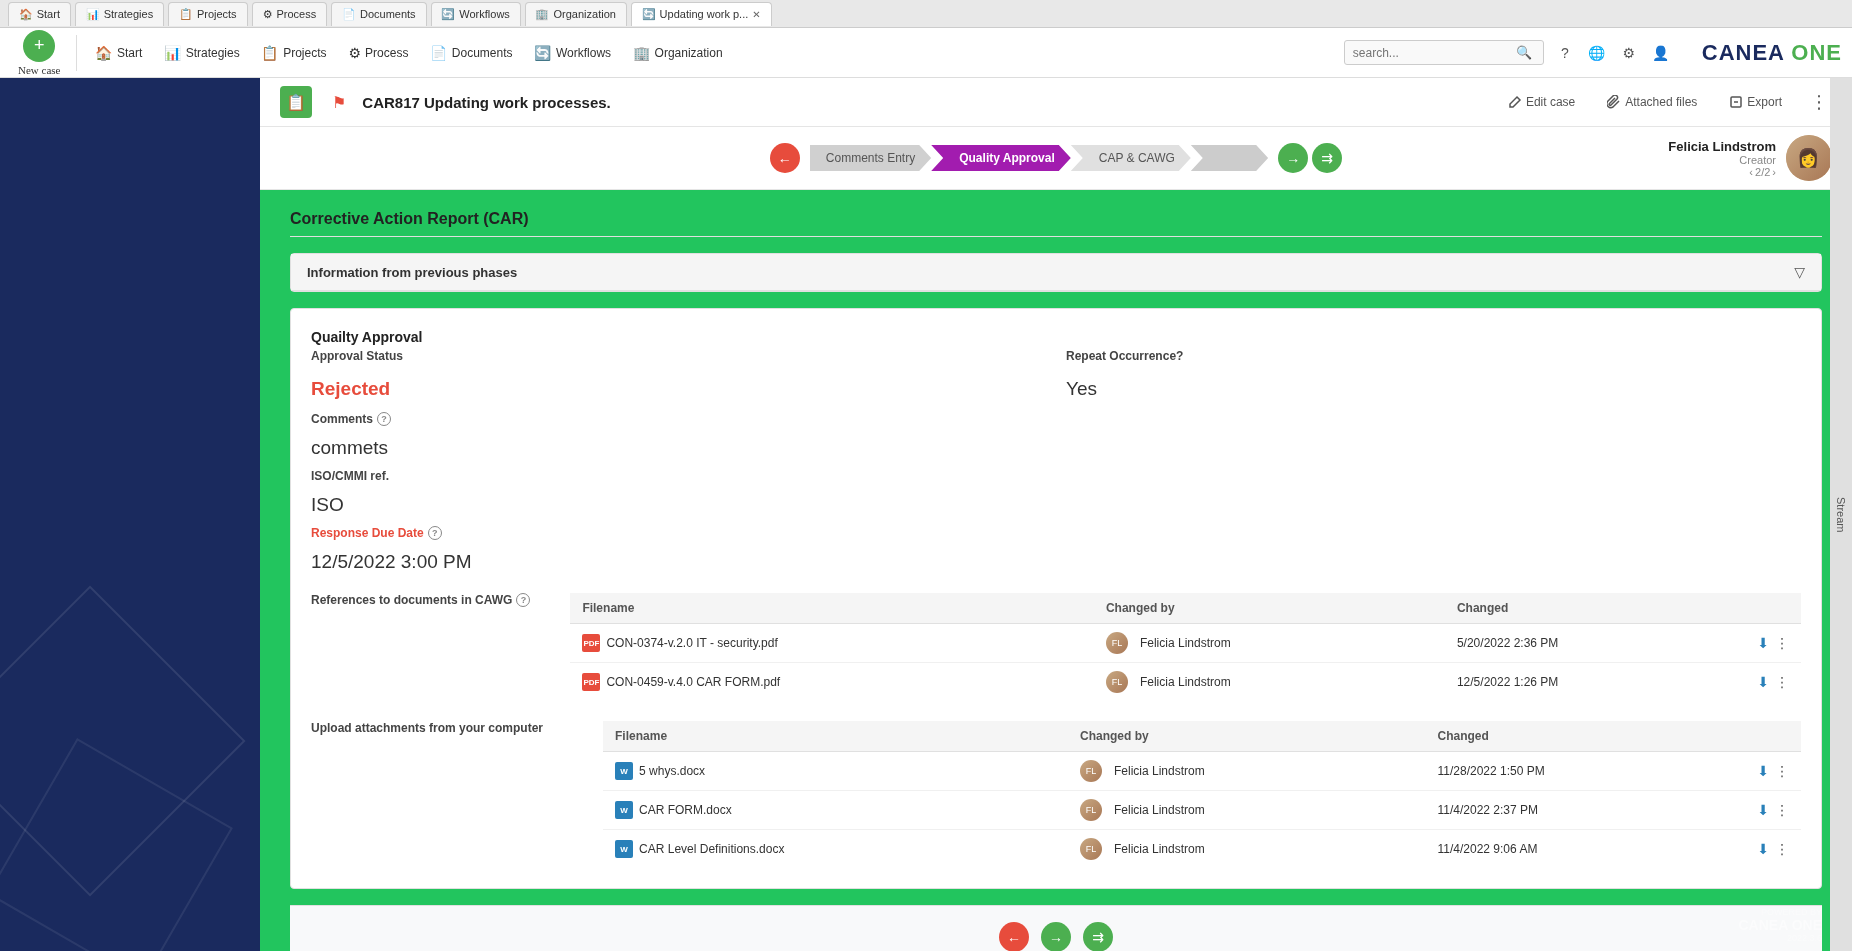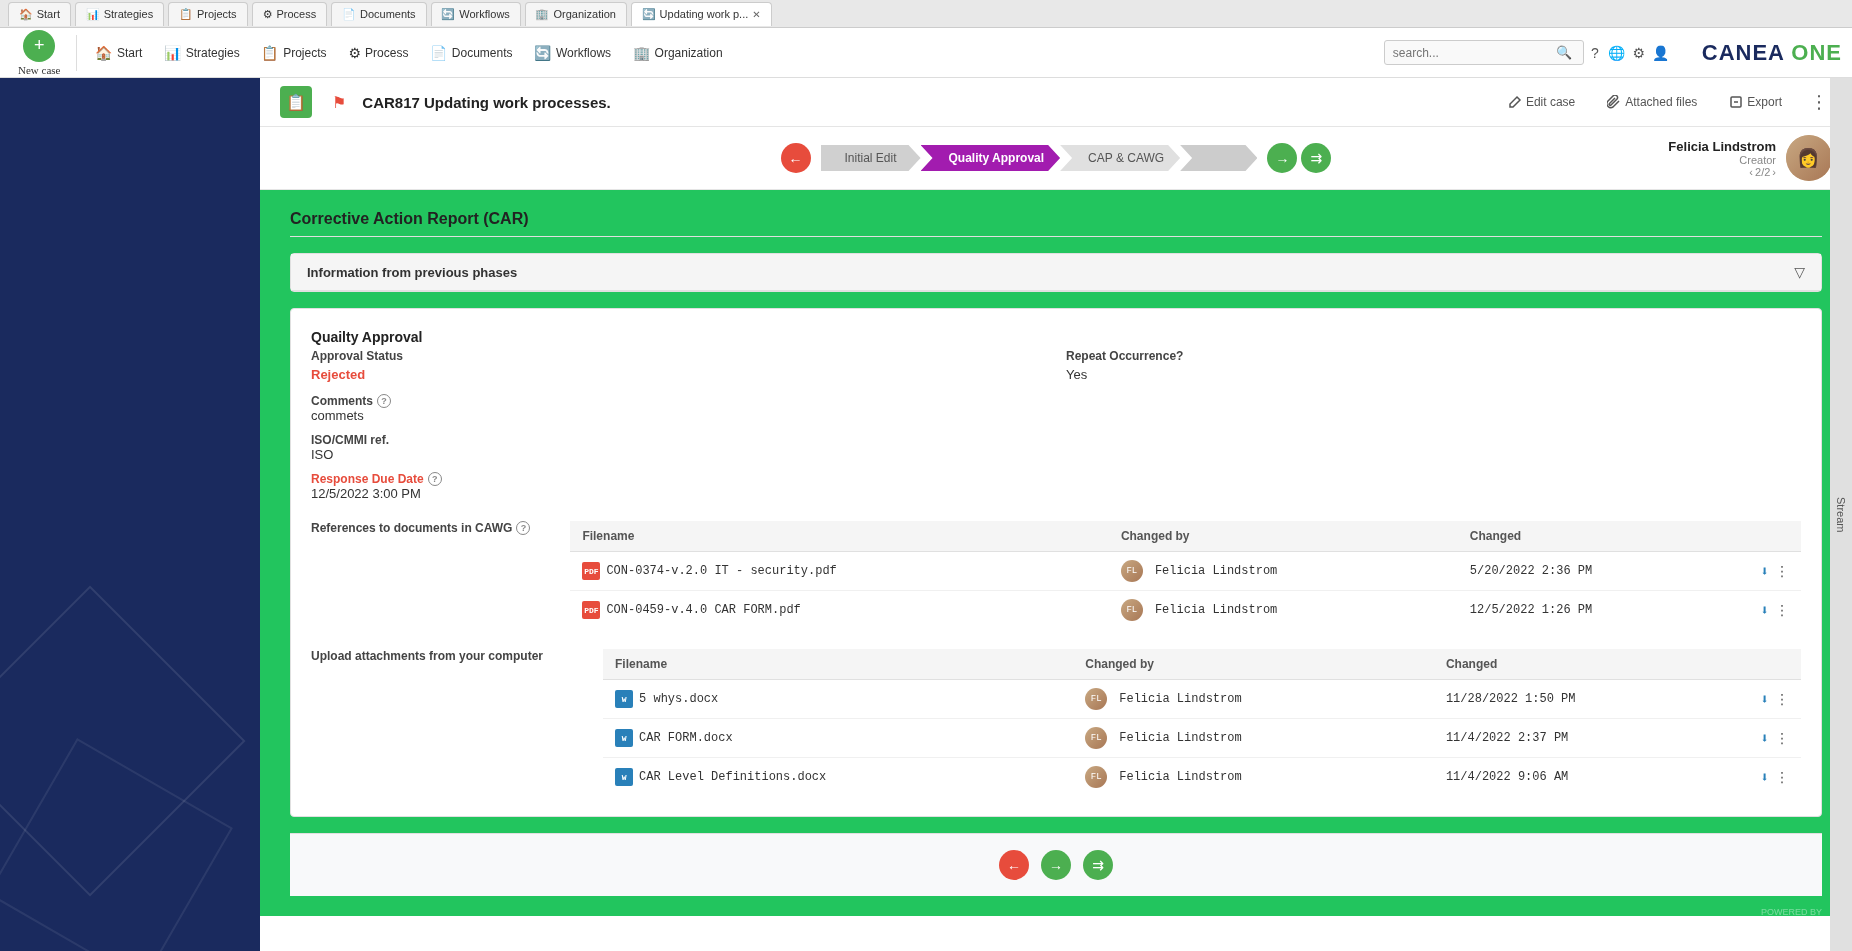--- a/index.html
+++ b/index.html
@@ -101,20 +101,21 @@
       font-weight: bold;
       color: #1a2a5e;
       letter-spacing: 1px;
       padding-left: 20px;
     }
     .logo span { color: #4CAF50; }
 
     .header-icons {
       display: flex;
       align-items: center;
+      gap: 10px;
       padding-right: 10px;
     }
     .header-icon {
       width: 22px;
       height: 22px;
       display: flex;
       align-items: center;
       justify-content: center;
       cursor: pointer;
       color: #555;
@@ -362,22 +363,23 @@
     .field-label {
       font-size: 12px;
       font-weight: 700;
       color: #444;
       display: flex;
       align-items: center;
       gap: 4px;
     }
     .field-label.red { color: #e74c3c; }
     .field-value {
-      font-size: 13px;
+      font-size: 19px;
       color: #333;
+      margin-top: 11px;
     }
     .field-value.rejected { color: #e74c3c; font-weight: 600; }
     .help-icon {
       width: 14px;
       height: 14px;
       border-radius: 50%;
       border: 1px solid #888;
       display: inline-flex;
       align-items: center;
       justify-content: center;
@@ -406,21 +408,20 @@
       font-weight: 600;
       color: #555;
       border-bottom: 1px solid #e0e0e0;
     }
     .files-table th:last-child, .files-table td:last-child { text-align: right; width: 60px; }
     .files-table td {
       padding: 8px 12px;
       border-bottom: 1px solid #f0f0f0;
       color: #333;
       vertical-align: middle;
-      font-family: Liberation Mono, monospace;
     }
     .files-table tr:last-child td { border-bottom: none; }
     .file-icon-pdf {
       width: 18px;
       height: 18px;
       background: #e74c3c;
       color: white;
       font-size: 8px;
       display: inline-flex;
       align-items: center;
@@ -658,21 +659,21 @@
             </svg>
           <span>Export</span>
         </div>
         <span class="more-menu">⋮</span>
       </div>
 
       <div class="workflow-bar">
         <button class="step-nav-btn step-nav-prev">←</button>
         <div class="workflow-steps">
           <div class="workflow-step">
-            <div class="step-label first" style="background:#d0d0d0; color:#555;">Initial Edit</div>
+            <div class="step-label first" style="background:#d0d0d0; color:#555;">Comments Entry</div>
           </div>
           <div class="workflow-step">
             <div class="step-label active">Quality Approval</div>
           </div>
           <div class="workflow-step">
             <div class="step-label">CAP &amp; CAWG</div>
           </div>
           <div class="workflow-step">
             <div class="step-label ghost">&nbsp;&nbsp;&nbsp;&nbsp;&nbsp;&nbsp;&nbsp;&nbsp;&nbsp;&nbsp;</div>
           </div>

